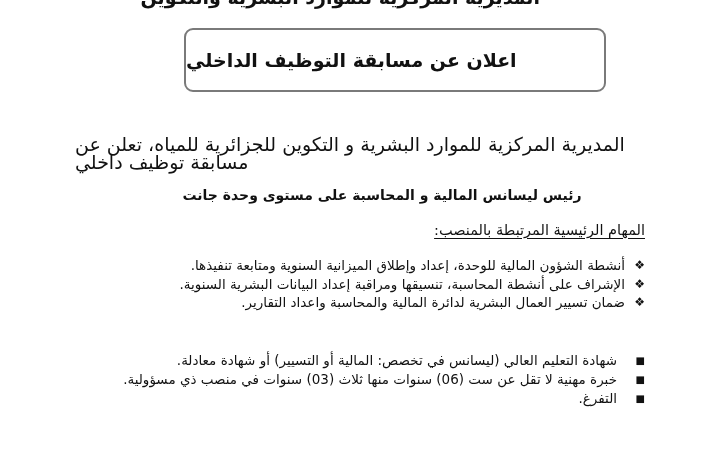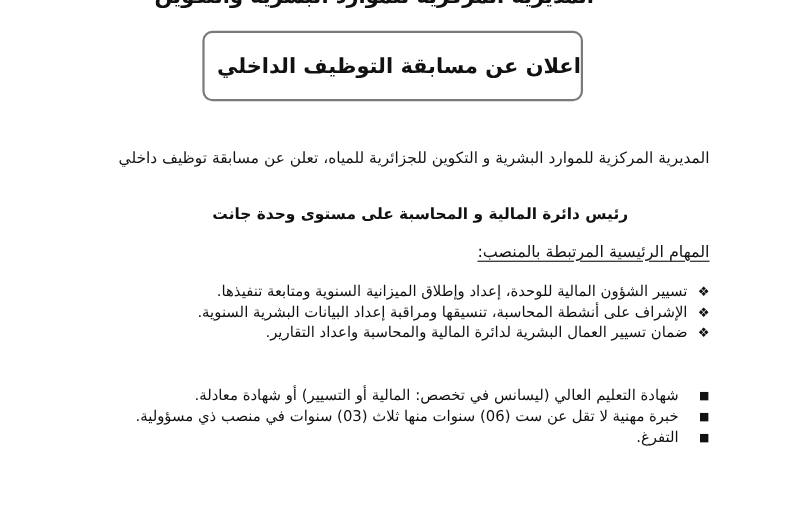--- a/index.html
+++ b/index.html
@@ -6,28 +6,28 @@
   body {
     width:724px; height:470px; overflow:hidden; background:#ffffff;
     position:relative; font-family:"DejaVu Sans","Liberation Sans",sans-serif; color:#111;
   }
   .page { position:absolute; left:0; top:0; width:724px; height:470px; direction:rtl; }
   .top-heading {
     position:absolute; top:-14px; left:180px; width:360px; text-align:center;
     font-weight:bold; font-size:19px; white-space:nowrap; color:#111;
   }
   .title-box {
-    position:absolute; left:184px; top:28px; width:346px; height:64px;
+    position:absolute; left:184px; top:28px; width:422px; height:64px;
     border:2px solid #7a7a7a; border-radius:9px; box-sizing:border-box;
-    display:flex; align-items:center; justify-content:flex-start;
+    display:flex; align-items:center; justify-content:flex-end;
   }
   .title-box span { font-size:19px; font-weight:bold; }
   .intro {
-    position:absolute; right:79px; top:135px; width:570px; font-size:14px;
-    line-height:18px; text-align:right;
+    position:absolute; right:79px; top:135px; width:570px; font-size:19px;
+    line-height:18px; text-align:left;
   }
   .position-title {
     position:absolute; left:0; width:724px; top:187px; text-align:center;
     font-size:14px; font-weight:bold; direction:rtl; padding-left:40px; box-sizing:border-box;
   }
   .section-heading {
     position:absolute; right:79px; font-size:14.5px; font-weight:normal;
     text-decoration:underline; text-underline-offset:3px;
   }
   .list { position:absolute; right:79px; width:580px; margin:0; padding:0; list-style:none; font-size:13.5px; }
@@ -45,28 +45,28 @@
   <div class="top-heading">المديرية المركزية للموارد البشرية والتكوين</div>
 
   <div class="title-box">
     <span>اعلان عن مسابقة التوظيف الداخلي</span>
   </div>
 
   <div class="intro">
     <div>المديرية المركزية للموارد البشرية و التكوين للجزائرية للمياه، تعلن عن مسابقة توظيف داخلي</div>
   </div>
 
-  <div class="position-title">رئيس دائرة المالية و المحاسبة على مستوى وحدة جانت</div>
+  <div class="position-title">رئيس ليسانس المالية و المحاسبة على مستوى وحدة جانت</div>
 
   <div class="section-heading" style="top:222px;">المهام الرئيسية المرتبطة بالمنصب:</div>
 
   <ul class="list" style="top:256px;">
     <li>
       <span class="bullet">❖</span>
-      <span class="txt">تسيير الشؤون المالية للوحدة، إعداد وإطلاق الميزانية السنوية ومتابعة تنفيذها.</span>
+      <span class="txt">أنشطة الشؤون المالية للوحدة، إعداد وإطلاق الميزانية السنوية ومتابعة تنفيذها.</span>
     </li>
     <li>
       <span class="bullet">❖</span>
       <span class="txt">الإشراف على أنشطة المحاسبة، تنسيقها ومراقبة إعداد البيانات البشرية السنوية.</span>
     </li>
     <li>
       <span class="bullet">❖</span>
       <span class="txt">ضمان تسيير العمال البشرية لدائرة المالية والمحاسبة واعداد التقارير.</span>
     </li>
   </ul>

